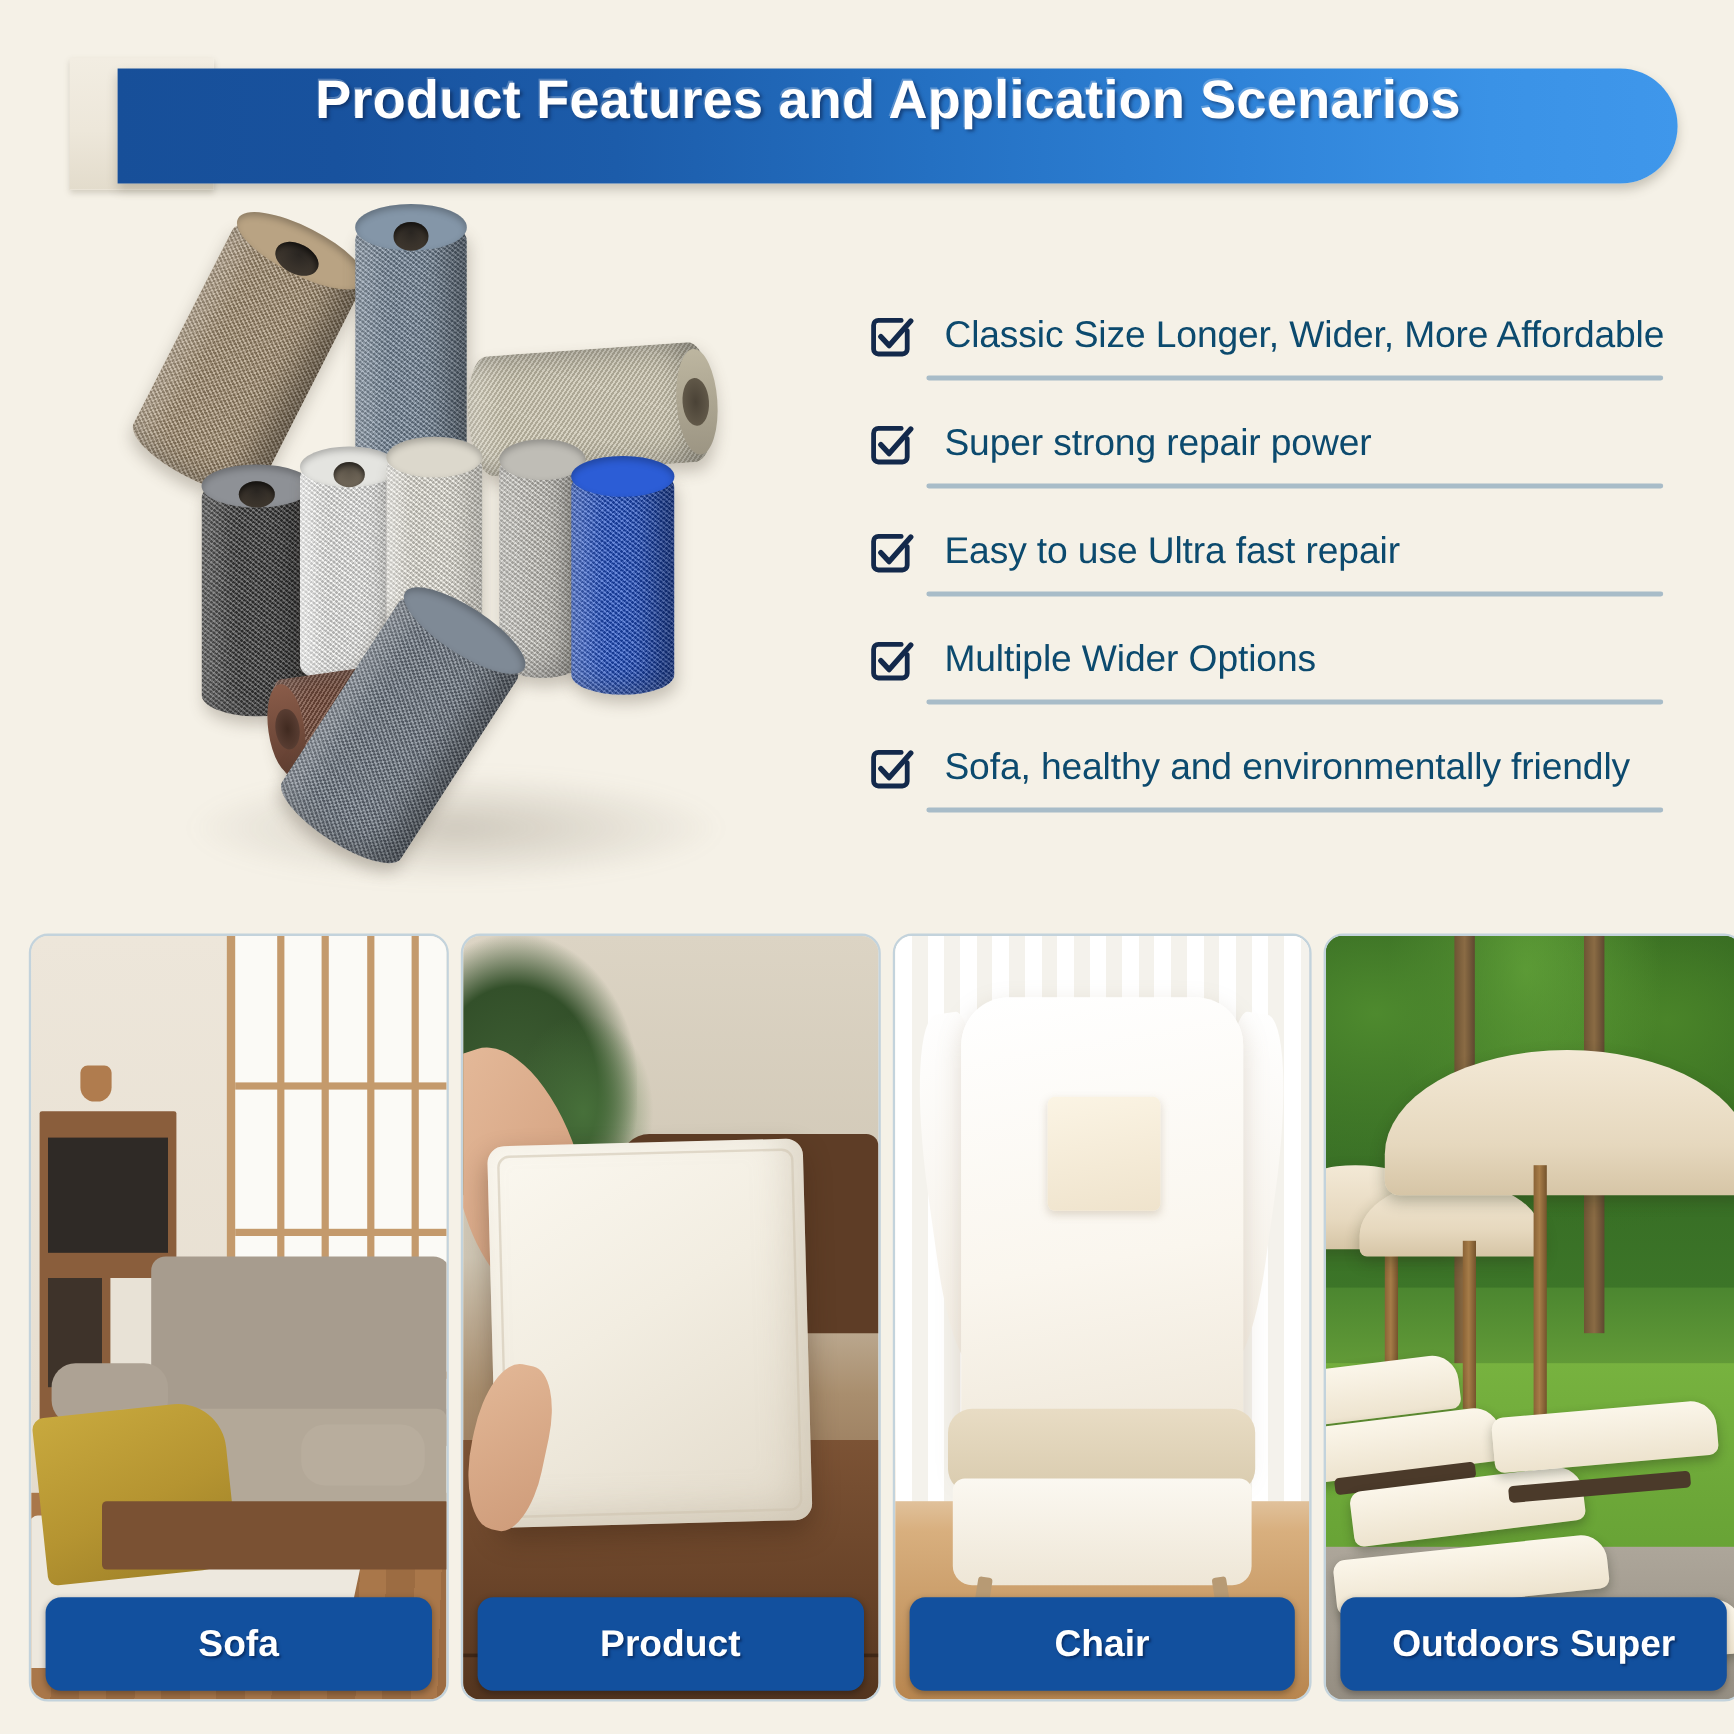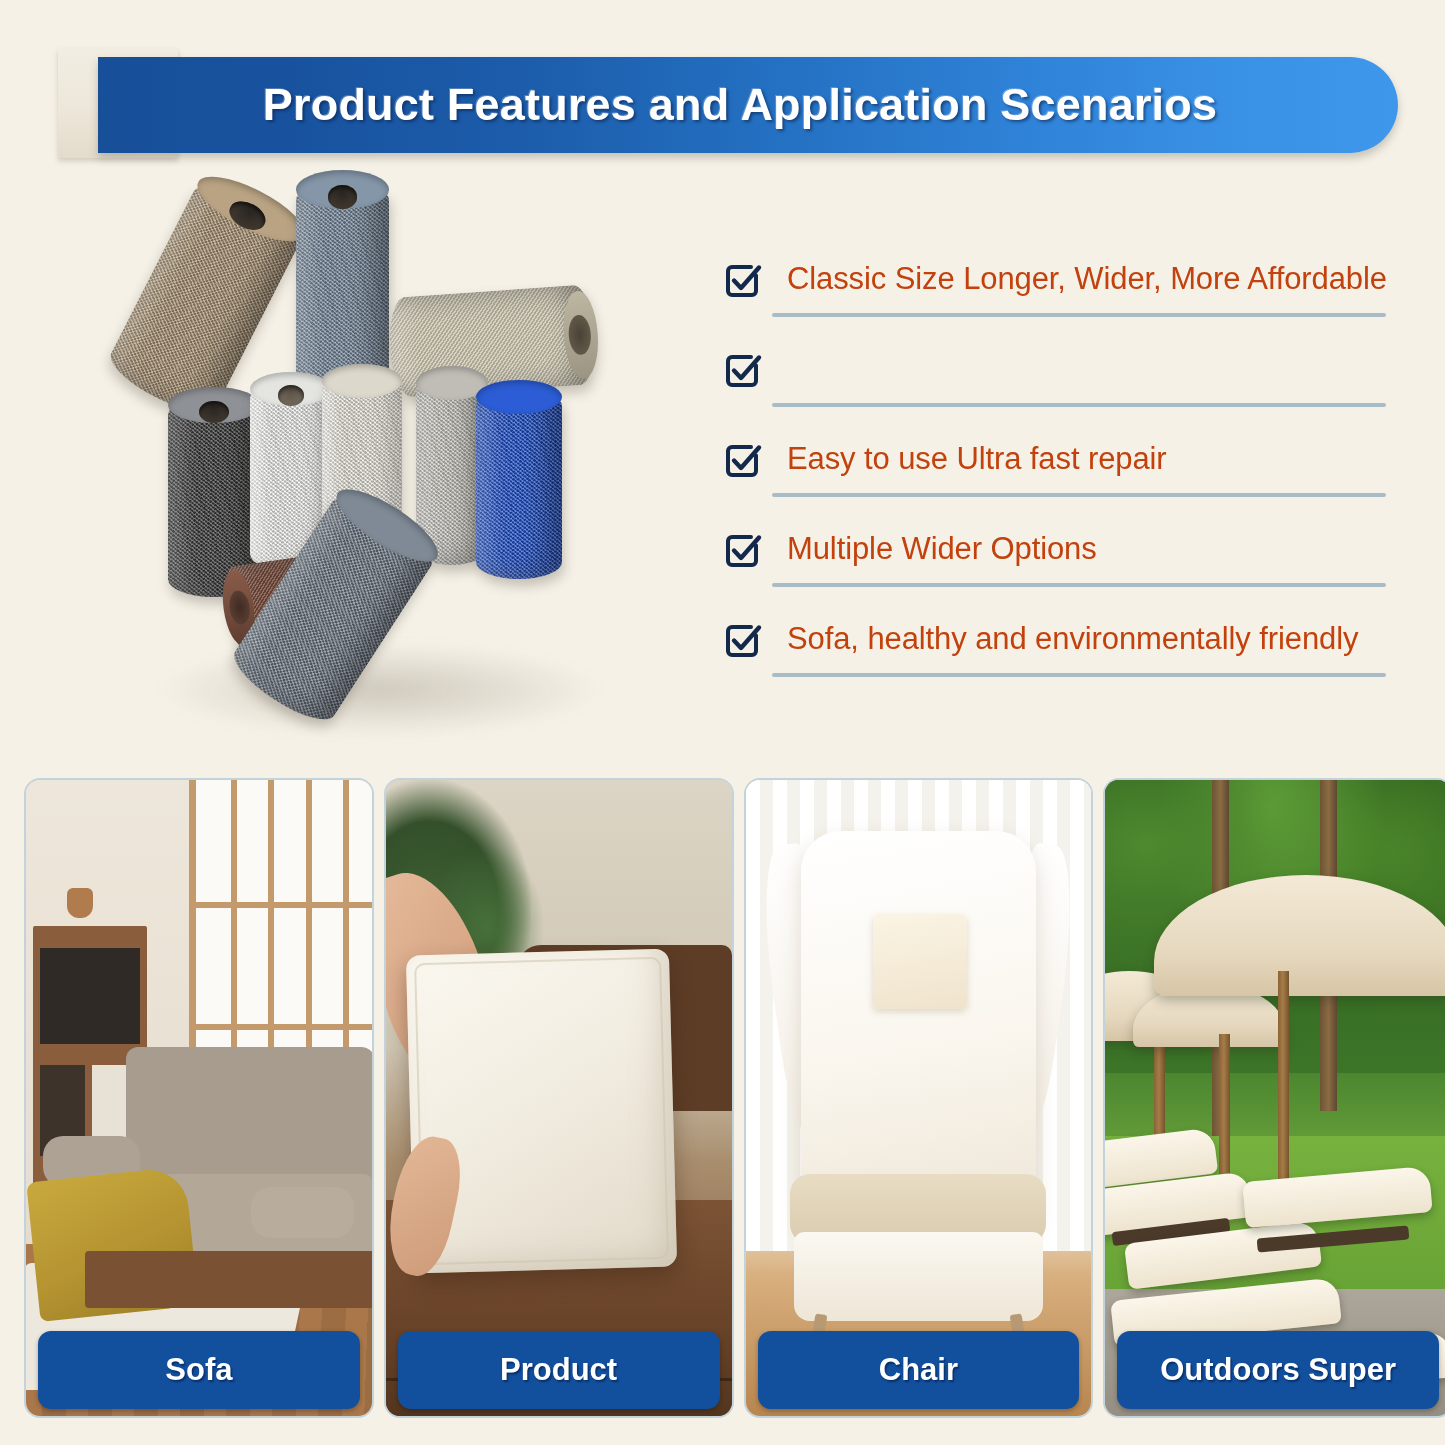--- a/index.html
+++ b/index.html
@@ -29,21 +29,21 @@
   .banner {
     position: absolute;
     left: 98px; top: 11px;
     width: 1300px; height: 96px;
     background: linear-gradient(90deg,
        #174F99 0%, #18529E 14%, #1C5CAA 32%,
        #2470C2 52%, #2F83D8 72%, #3A92E6 88%, #3F97EB 100%);
     border-radius: 0 48px 48px 0;
     box-shadow: 0 5px 9px rgba(90,85,70,.30);
     display: flex;
-    align-items: center;
+    align-items: flex-start;
     justify-content: center;
     padding-right: 16px;
   }
   .banner-title {
     color: #FFFFFF;
     font-size: 45px;
     font-weight: bold;
     letter-spacing: .2px;
     white-space: nowrap;
     text-shadow: 2px 2px 3px rgba(10,30,70,.55),
@@ -104,21 +104,21 @@
     position: absolute;
     left: 4px; top: 8px;
     width: 44px; height: 44px;
   }
   .feature-text {
     position: absolute;
     left: 71px; top: 0;
     height: 58px;
     display: flex; align-items: center;
     font-size: 31px;
-    color: #c2410c;
+    color: #0c4a6e;
     white-space: nowrap;
     letter-spacing: -.1px;
   }
   .feature-rule {
     position: absolute;
     left: 56px; right: 5px; top: 63px;
     height: 4px;
     background: #A8BCC8;
     border-radius: 2px;
   }
@@ -351,20 +351,21 @@
     <span class="feature-rule"></span>
   </div>
 
   <div class="feature-row">
     <span class="checkbox-icon">
       <svg width="44" height="44" viewBox="0 0 44 44" fill="none">
         <path d="M36 17.5 V33 a4 4 0 0 1-4 4 H12 a4 4 0 0 1-4-4 V13 a4 4 0 0 1 4-4 h19" stroke="#13294B" stroke-width="4" stroke-linecap="round" fill="none"></path>
         <path d="M14 22.5 L21 30 L39 9.5" stroke="#13294B" stroke-width="4.4" stroke-linecap="round" stroke-linejoin="round" fill="none"></path>
       </svg>
     </span>
+    <span class="feature-text">Super strong repair power</span>
     <span class="feature-rule"></span>
   </div>
 
   <div class="feature-row">
     <span class="checkbox-icon">
       <svg width="44" height="44" viewBox="0 0 44 44" fill="none">
         <path d="M36 17.5 V33 a4 4 0 0 1-4 4 H12 a4 4 0 0 1-4-4 V13 a4 4 0 0 1 4-4 h19" stroke="#13294B" stroke-width="4" stroke-linecap="round" fill="none"></path>
         <path d="M14 22.5 L21 30 L39 9.5" stroke="#13294B" stroke-width="4.4" stroke-linecap="round" stroke-linejoin="round" fill="none"></path>
       </svg>
     </span>

